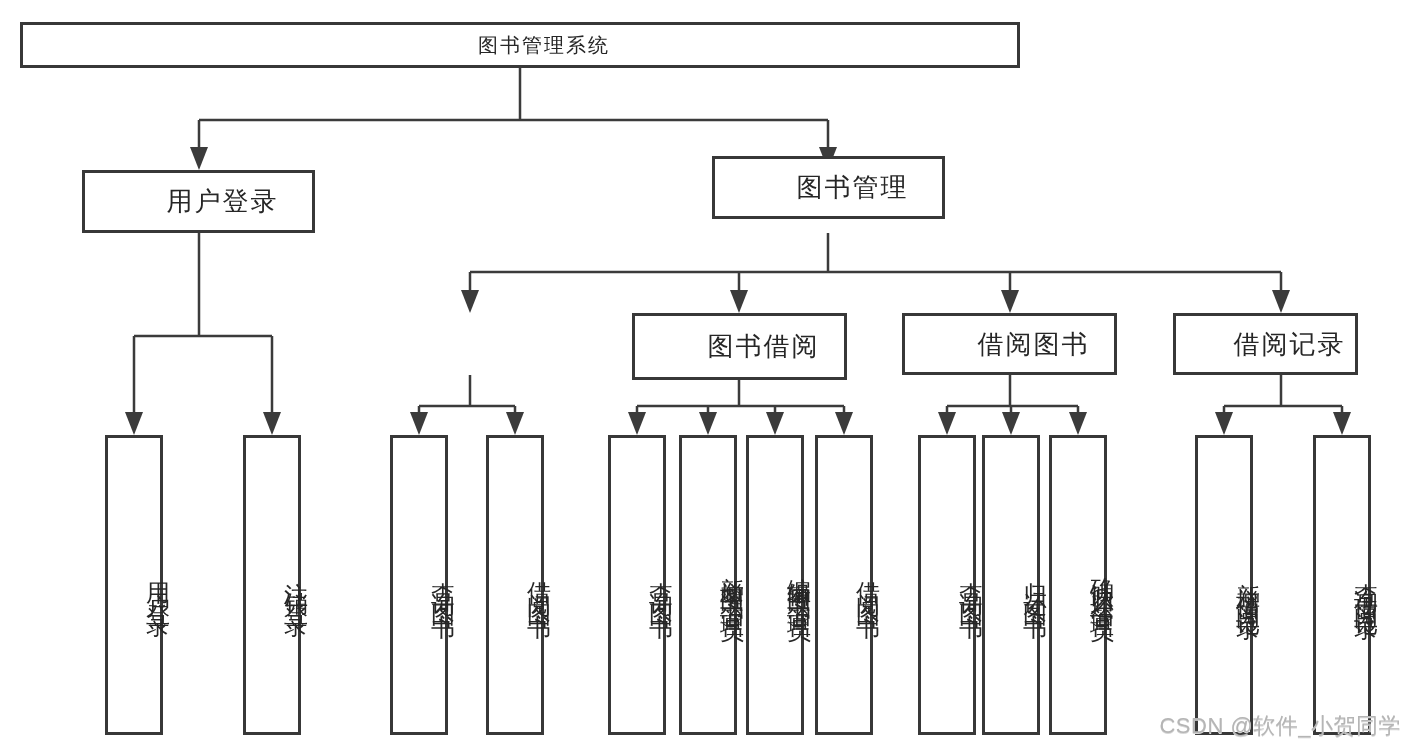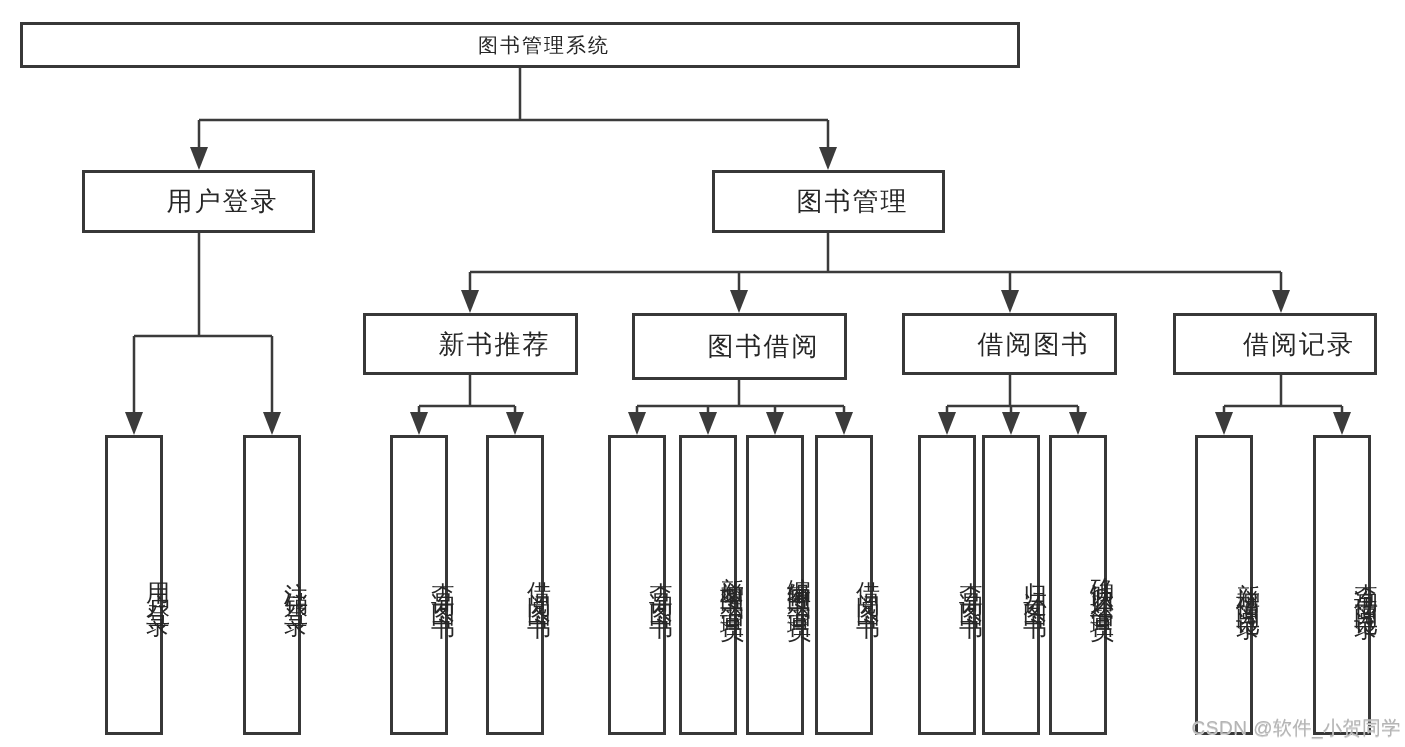--- a/index.html
+++ b/index.html
@@ -34,21 +34,21 @@
     font-size:24px;
     line-height:1;
     white-space:nowrap;
   }
   .g4 span{letter-spacing:11px;}
   .g6 span{letter-spacing:7px;}
   .g9 span{letter-spacing:6px;}
   .watermark{
     position:absolute;
     right:4px;bottom:6px;
-    font-size:19px;
+    font-size:22px;
     color:#b5b5b5;
     letter-spacing:0.5px;
     text-shadow:0 1px 0 #d8d8d8;
   }
 </style>
 </head>
 <body>
 
 <div class="canvas">
 
@@ -88,26 +88,25 @@
       <polygon points="1002,412 1020,412 1011,435"></polygon>
       <polygon points="1069,412 1087,412 1078,435"></polygon>
       <polygon points="1215,412 1233,412 1224,435"></polygon>
       <polygon points="1333,412 1351,412 1342,435"></polygon>
     </g>
   </svg>
 
   <div class="node root-node" style="left:20px;top:22px;width:1000px;height:46px;">图书管理系统</div>
 
   <div class="node h-node" style="left:82px;top:170px;width:233px;height:63px;">用户登录</div>
-  <div class="node h-node" style="left:712px;top:170px;width:233px;height:63px;">图书管理</div>
+  <div class="node h-node" style="left:712px;top:156px;width:233px;height:63px;">图书管理</div>
 
-  <div class="node h-node" style="left:363px;top:313px;width:215px;height:62px;">新书推荐</div>
   <div class="node h-node" style="left:632px;top:313px;width:215px;height:67px;">图书借阅</div>
   <div class="node h-node" style="left:902px;top:313px;width:215px;height:62px;">借阅图书</div>
-  <div class="node h-node" style="left:1173px;top:313px;width:204px;height:62px;">借阅记录</div>
+  <div class="node h-node" style="left:1173px;top:313px;width:185px;height:62px;">借阅记录</div>
 
   <div class="node v-node g4" style="left:105px;top:435px;width:58px;height:300px;">
     <span>用户登录</span>
   </div>
   <div class="node v-node g4" style="left:243px;top:435px;width:58px;height:300px;">
     <span>注销登录</span>
   </div>
 
   <div class="node v-node g4" style="left:390px;top:435px;width:58px;height:300px;">
     <span>查询图书</span>

